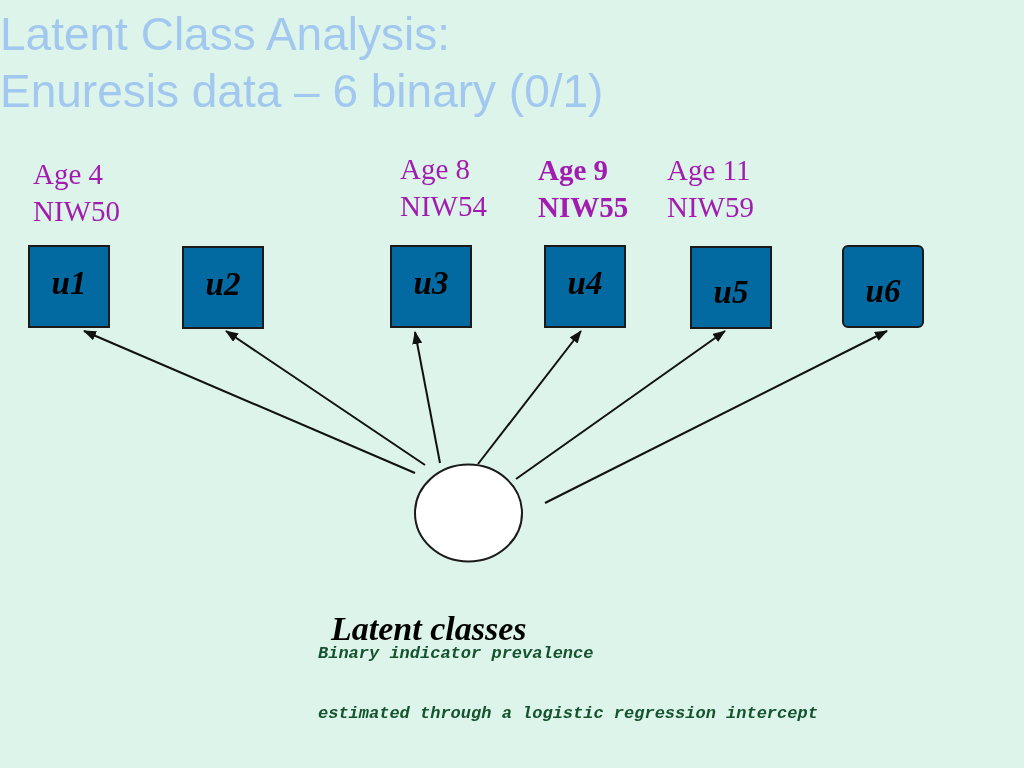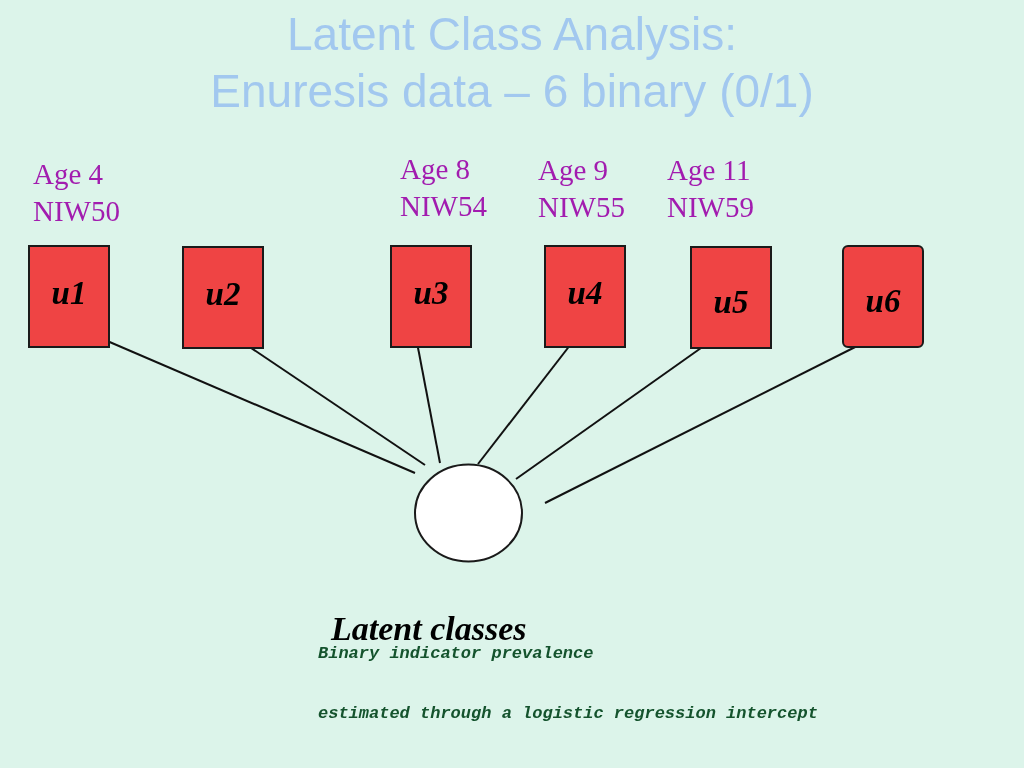--- a/index.html
+++ b/index.html
@@ -12,47 +12,46 @@
     height: 768px;
     background: #dcf4ea;
     overflow: hidden;
   }
 
   .title {
     position: absolute;
     top: 6px;
     left: 0;
     width: 100%;
-    text-align: center;
     font-family: "Liberation Sans", sans-serif;
     font-size: 46px;
     line-height: 1.23;
     font-weight: 400;
     color: #a2c8ef;
   }
 
   .ind-label {
     position: absolute;
     font-size: 29px;
     line-height: 37px;
     color: #a21caf;
     white-space: nowrap;
   }
   .l1 { left: 33px;  top: 156px; }
   .l2 { left: 180px; top: 149px; }
   .l3 { left: 400px; top: 151px; }
-  .l4 { left: 538px; top: 152px; }
+  .l4 { left: 538px; top: 152px; font-weight: bold; }
   .l5 { left: 667px; top: 152px; }
   .l6 { left: 840px; top: 147px; }
 
   .ubox {
     position: absolute;
     width: 82px;
-    height: 103px;
-    background: #ef4444;
+    height: 83px;
+    background: #0369a1;
     border: 2px solid #1a1a1a;
     display: flex;
     align-items: center;
     justify-content: center;
     font-weight: bold;
     font-style: italic;
     font-size: 33px;
     color: #000;
   }
   .b1 { left: 28px;  top: 245px; }

